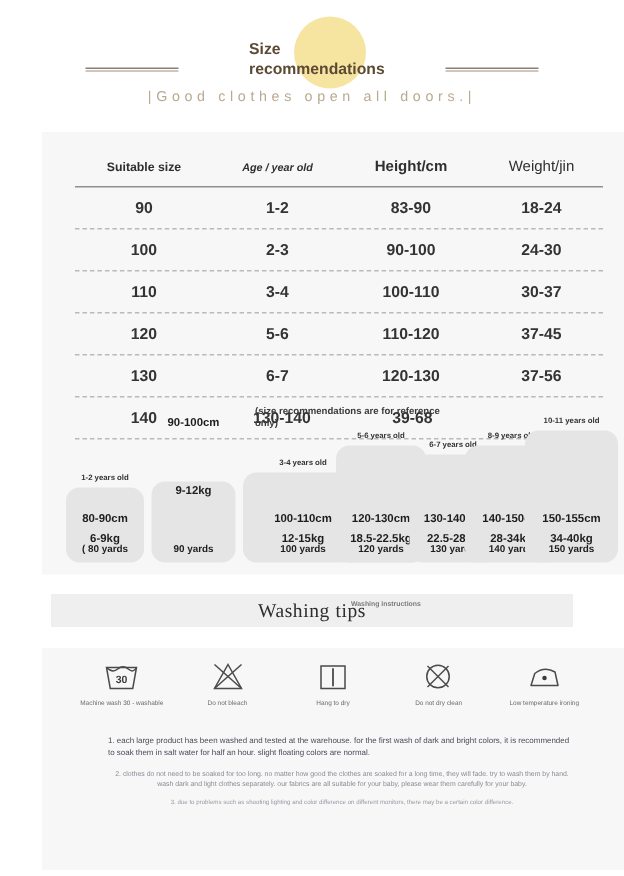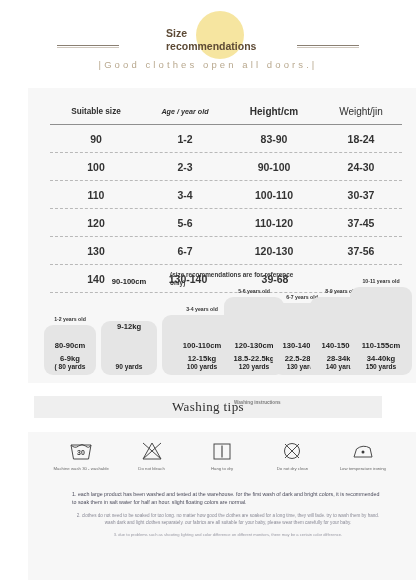--- a/index.html
+++ b/index.html
@@ -253,21 +253,21 @@
         <div class="card" style="height:78px;">
           <span class="l1">140-150cm</span>
           <span class="l2">28-34kg</span>
           <span class="l3">140 yards</span>
         </div>
       </div>
 
       <div class="card-wrap" style="left:322px;width:62px;">
         <div class="age">10-11 years old</div>
         <div class="card" style="height:88px;">
-          <span class="l1">110-155cm</span>
+          <span class="l1">150-155cm</span>
           <span class="l2">34-40kg</span>
           <span class="l3 hl">150 yards</span>
         </div>
       </div>
 
     </div>
   </div>
 
   <div class="wash-bar"></div>
   <div class="wash-title">Washing tips</div>

